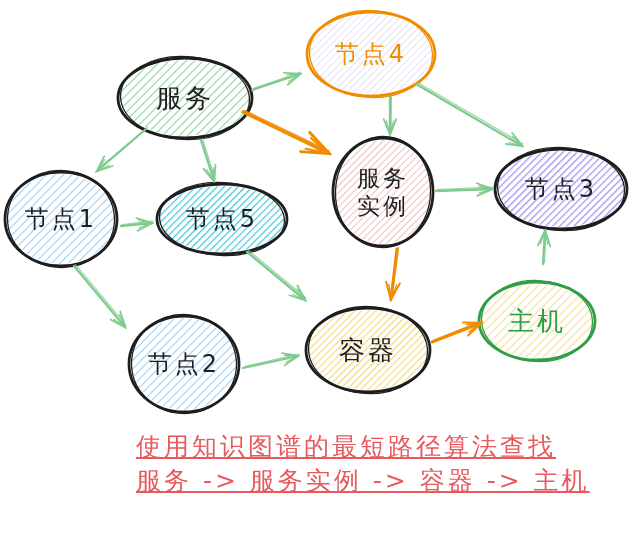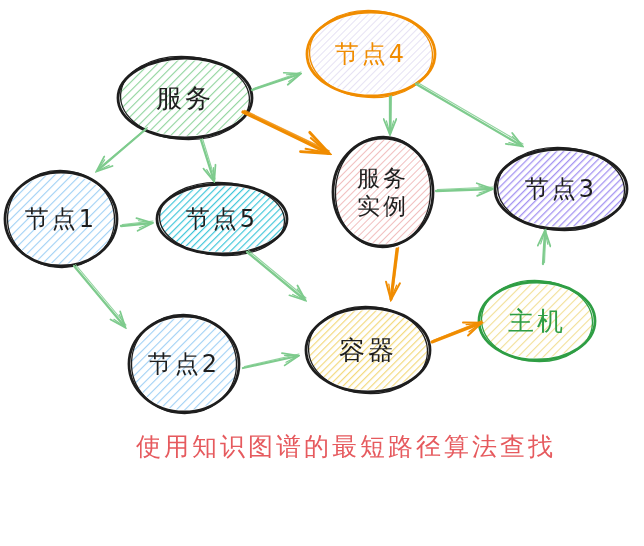--- a/index.html
+++ b/index.html
@@ -14,20 +14,21 @@
   #diagram-svg { position: absolute; left: 0; top: 0; }
   #caption {
     position: absolute;
     left: 136px;
     top: 430px;
     color: #e65a5e;
     font-size: 25px;
     line-height: 34px;
     letter-spacing: 3px;
     white-space: nowrap;
+    text-decoration: underline;
   }
   #caption .cap-line { height: 34px; }
   svg text {
     font-family: "DejaVu Sans", sans-serif;
     letter-spacing: 3px;
   }
 </style>
 </head>
 <body>
 
@@ -182,14 +183,15 @@
         <path d="M432,342 L481,323" stroke="#f08c00" stroke-width="3" fill="none" stroke-linecap="round" marker-end="url(#arrow-orange)"></path>
       </g>
       <g>
         <path d="M544.5,262.5 L546,229" stroke="#7ecb8d" stroke-width="1.15" fill="none" opacity="0.85" stroke-linecap="round"></path>
         <path d="M543,264 L545,231" stroke="#7ecb8d" stroke-width="2.3" fill="none" stroke-linecap="round" marker-end="url(#arrow-green)"></path>
       </g>
     </svg>
 
   <div id="caption">
     <div class="cap-line">使用知识图谱的最短路径算法查找</div>
+    <div class="cap-line">服务 -&gt; 服务实例 -&gt; 容器 -&gt; 主机</div>
   </div>
 </div>
 
 </body></html>

